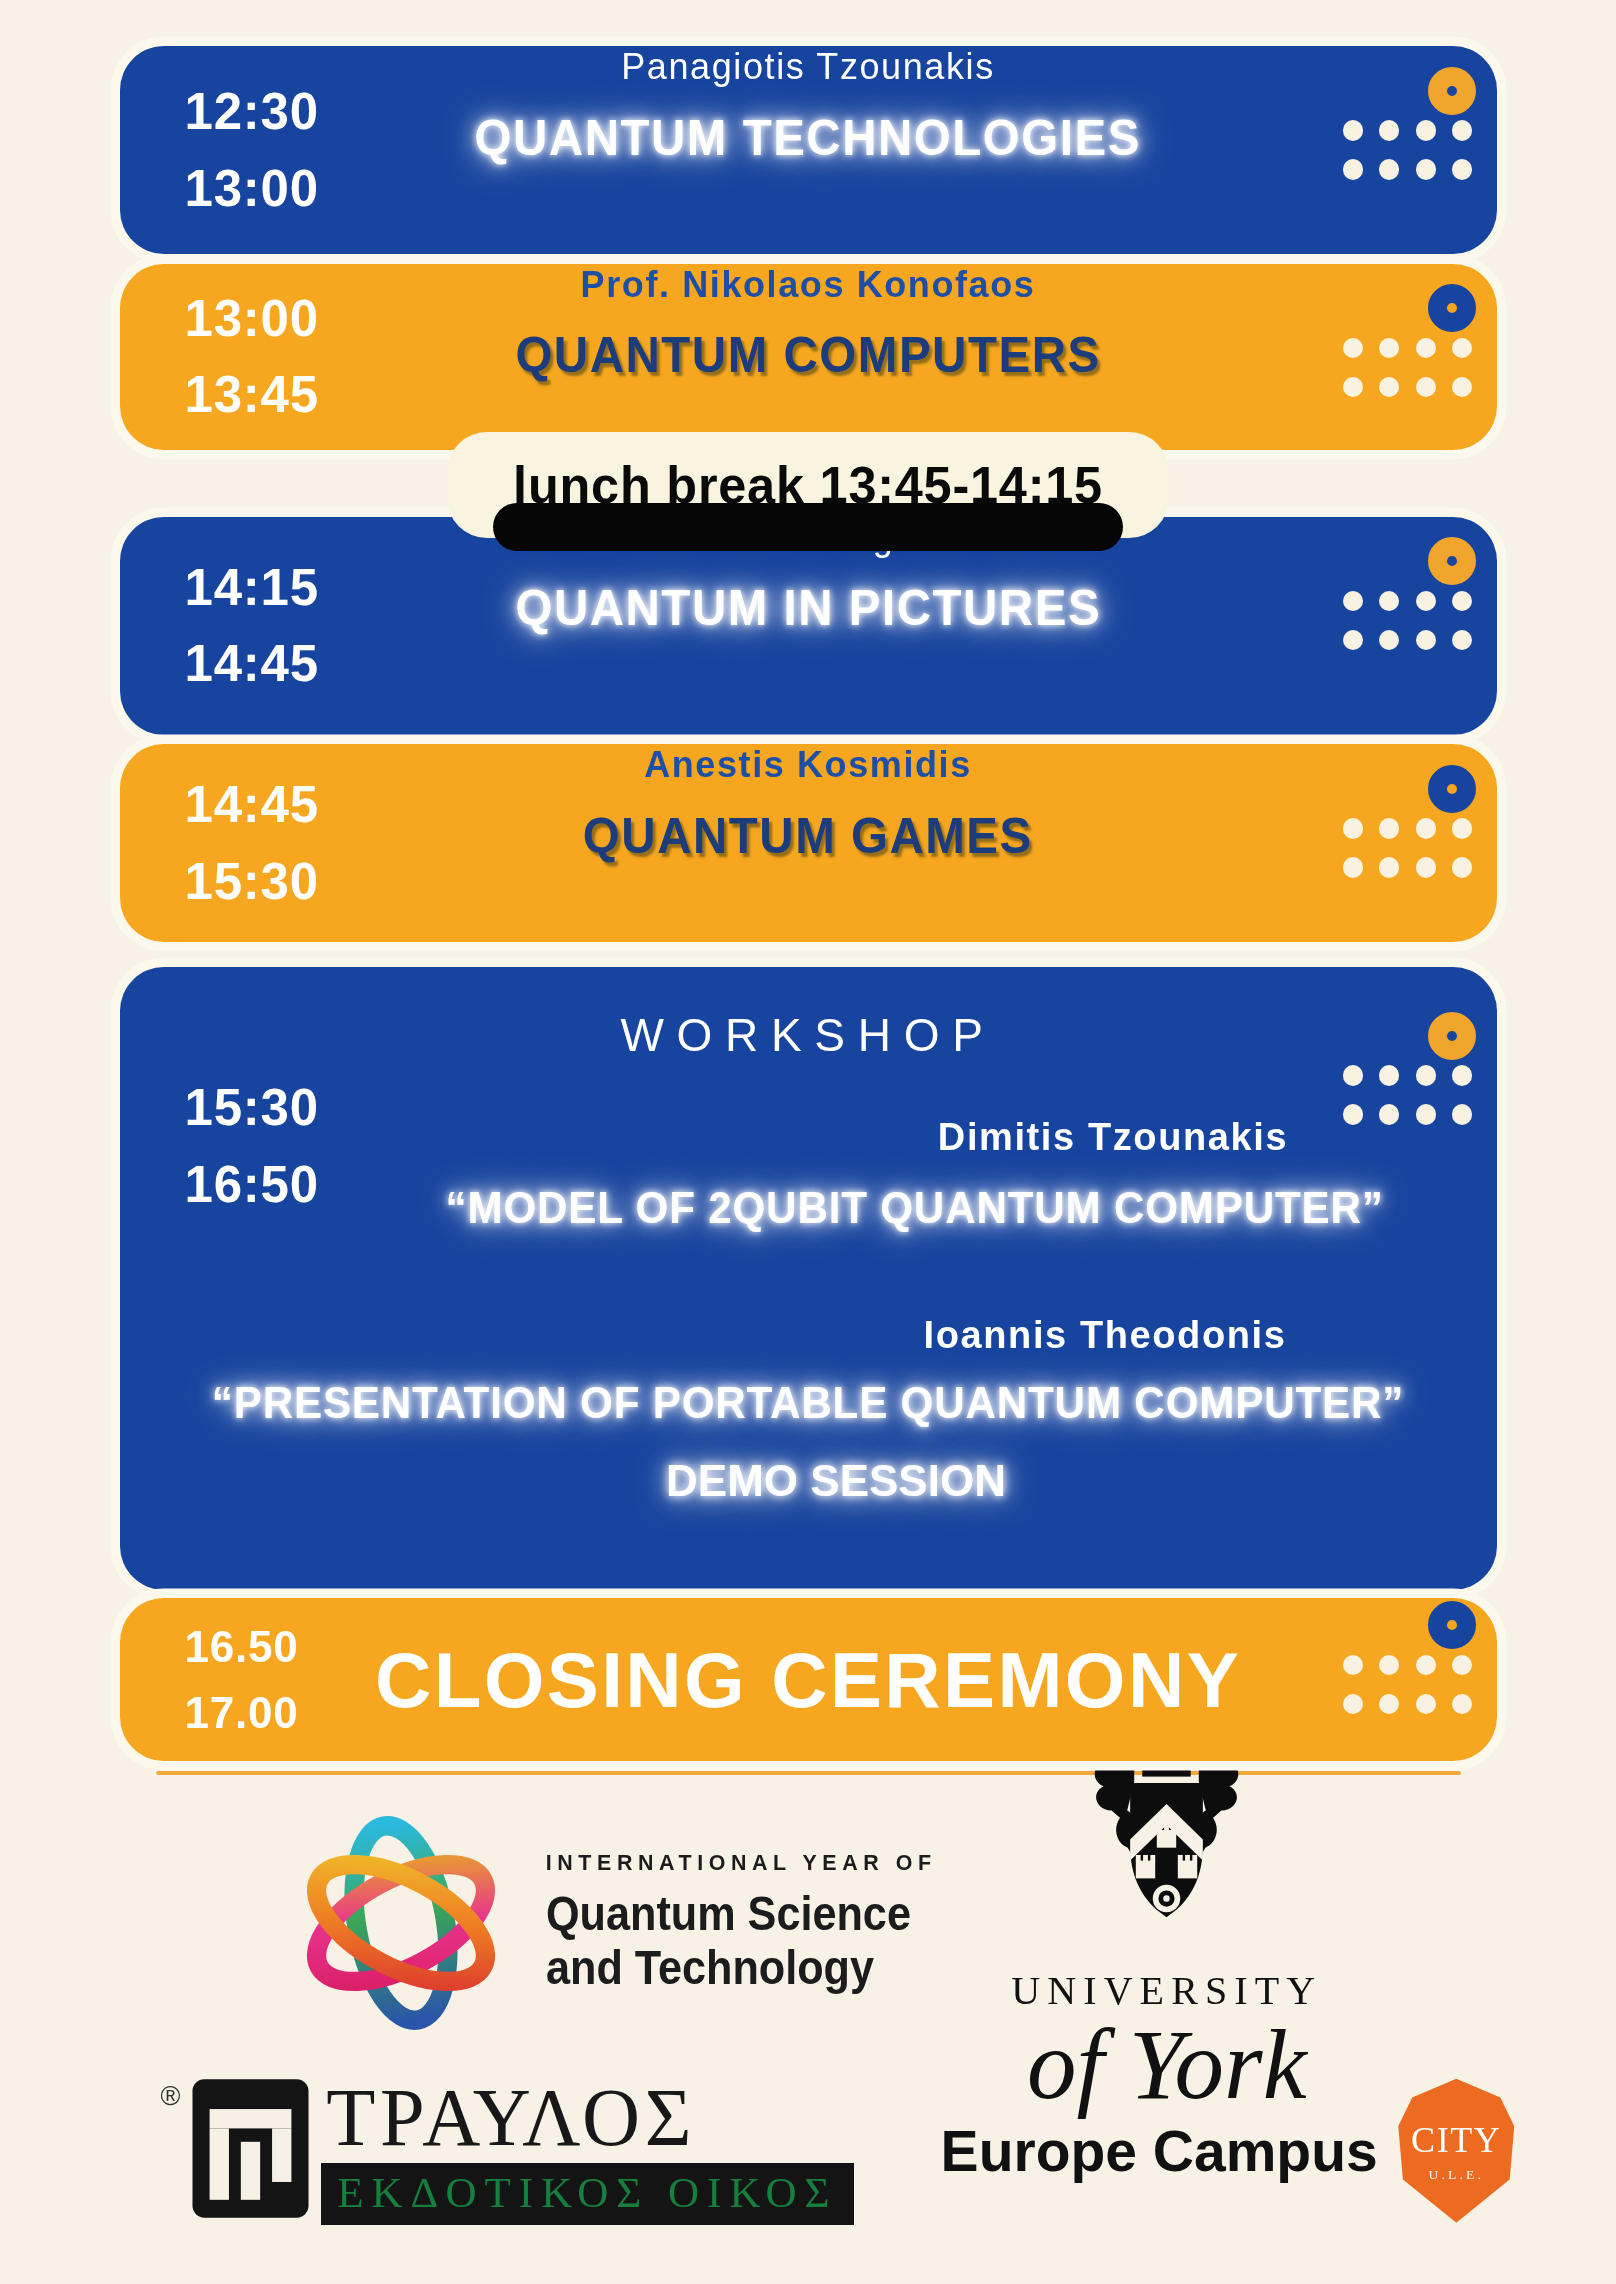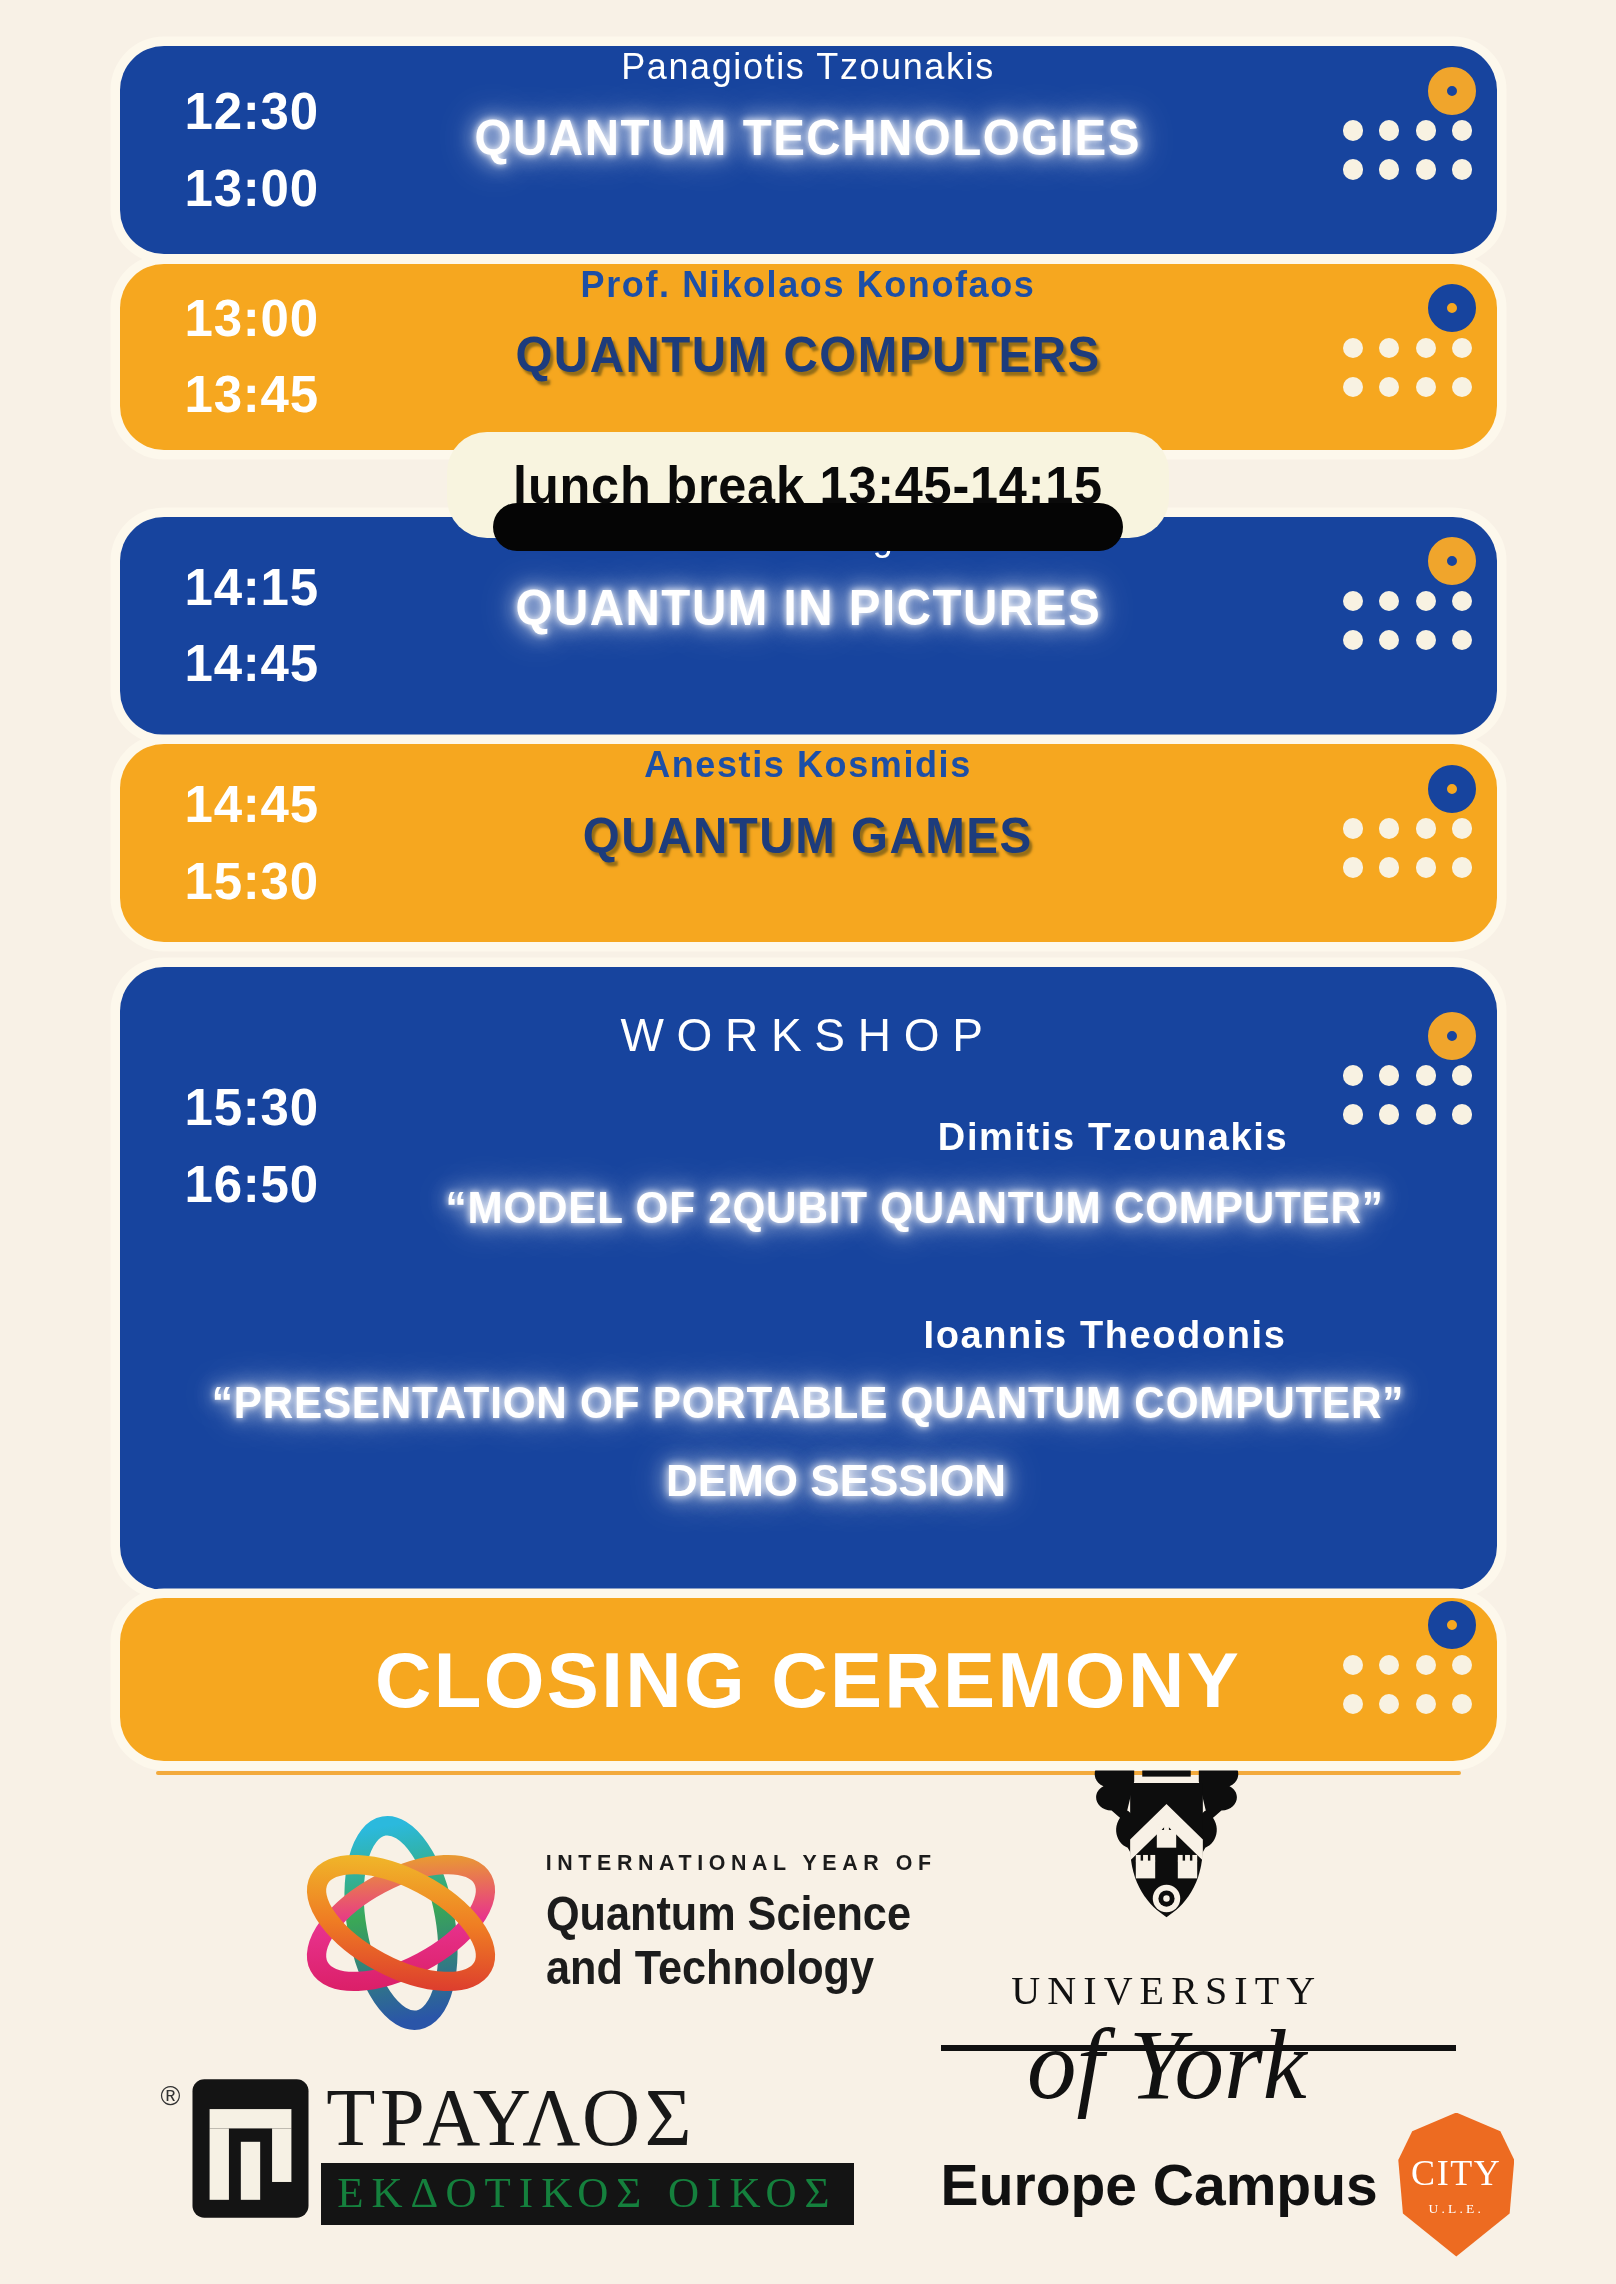--- a/index.html
+++ b/index.html
@@ -147,21 +147,21 @@
   .travlos-text { display:flex; flex-direction:column; font-family:"Liberation Serif", serif; }
   .travlos-name {
     font-size:82px; color:#181818; letter-spacing:4.8px; line-height:1.0;
     transform:scaleX(.98); white-space:nowrap;
   }
   .travlos-sub {
     margin-top:4.8px; background:#141414; color:#15803d;
     font-size:43px; letter-spacing:8px; text-align:center;
     padding:4.8px 16px 8px; white-space:nowrap;
   }
-  .europe { display:flex; flex-direction:column; width:515px;gap:24px; }
+  .europe { display:flex; width:515px; }
   .europe-line { height:5.6px; background:#111; width:100%; margin-bottom:38px; }
   .europe-row { display:flex; align-items:center; gap:20.6px; }
   .europe-name { font-size:57px; font-weight:800; color:#111; white-space:nowrap; }
   .city-shield {
     width:116px; height:144px; background:#ed6b21;
     clip-path:polygon(50% 0%, 88% 13%, 100% 33%, 96% 70%, 50% 100%, 4% 70%, 0% 33%, 12% 13%);
     display:flex; flex-direction:column; align-items:center; justify-content:center;
     color:#fff; font-family:"Liberation Serif", serif; flex:none;
   }
   .city-top { font-size:36px; letter-spacing:1.6px; }
@@ -271,20 +271,21 @@
         <span class="dot d13"></span>
         <span class="dot d14"></span>
       <span class="dot d21"></span>
         <span class="dot d22"></span>
         <span class="dot d23"></span>
         <span class="dot d24"></span>
     </div>
   </section>
 
   <section class="banner orange b6 b-closing">
+    <div class="times small"><div>16.50</div><div>17.00</div></div>
     <div class="closing-title">CLOSING CEREMONY</div>
     <div class="qlogo">
       <span class="ring"></span>
       <span class="dot d11"></span>
         <span class="dot d12"></span>
         <span class="dot d13"></span>
         <span class="dot d14"></span>
       <span class="dot d21"></span>
         <span class="dot d22"></span>
         <span class="dot d23"></span>

